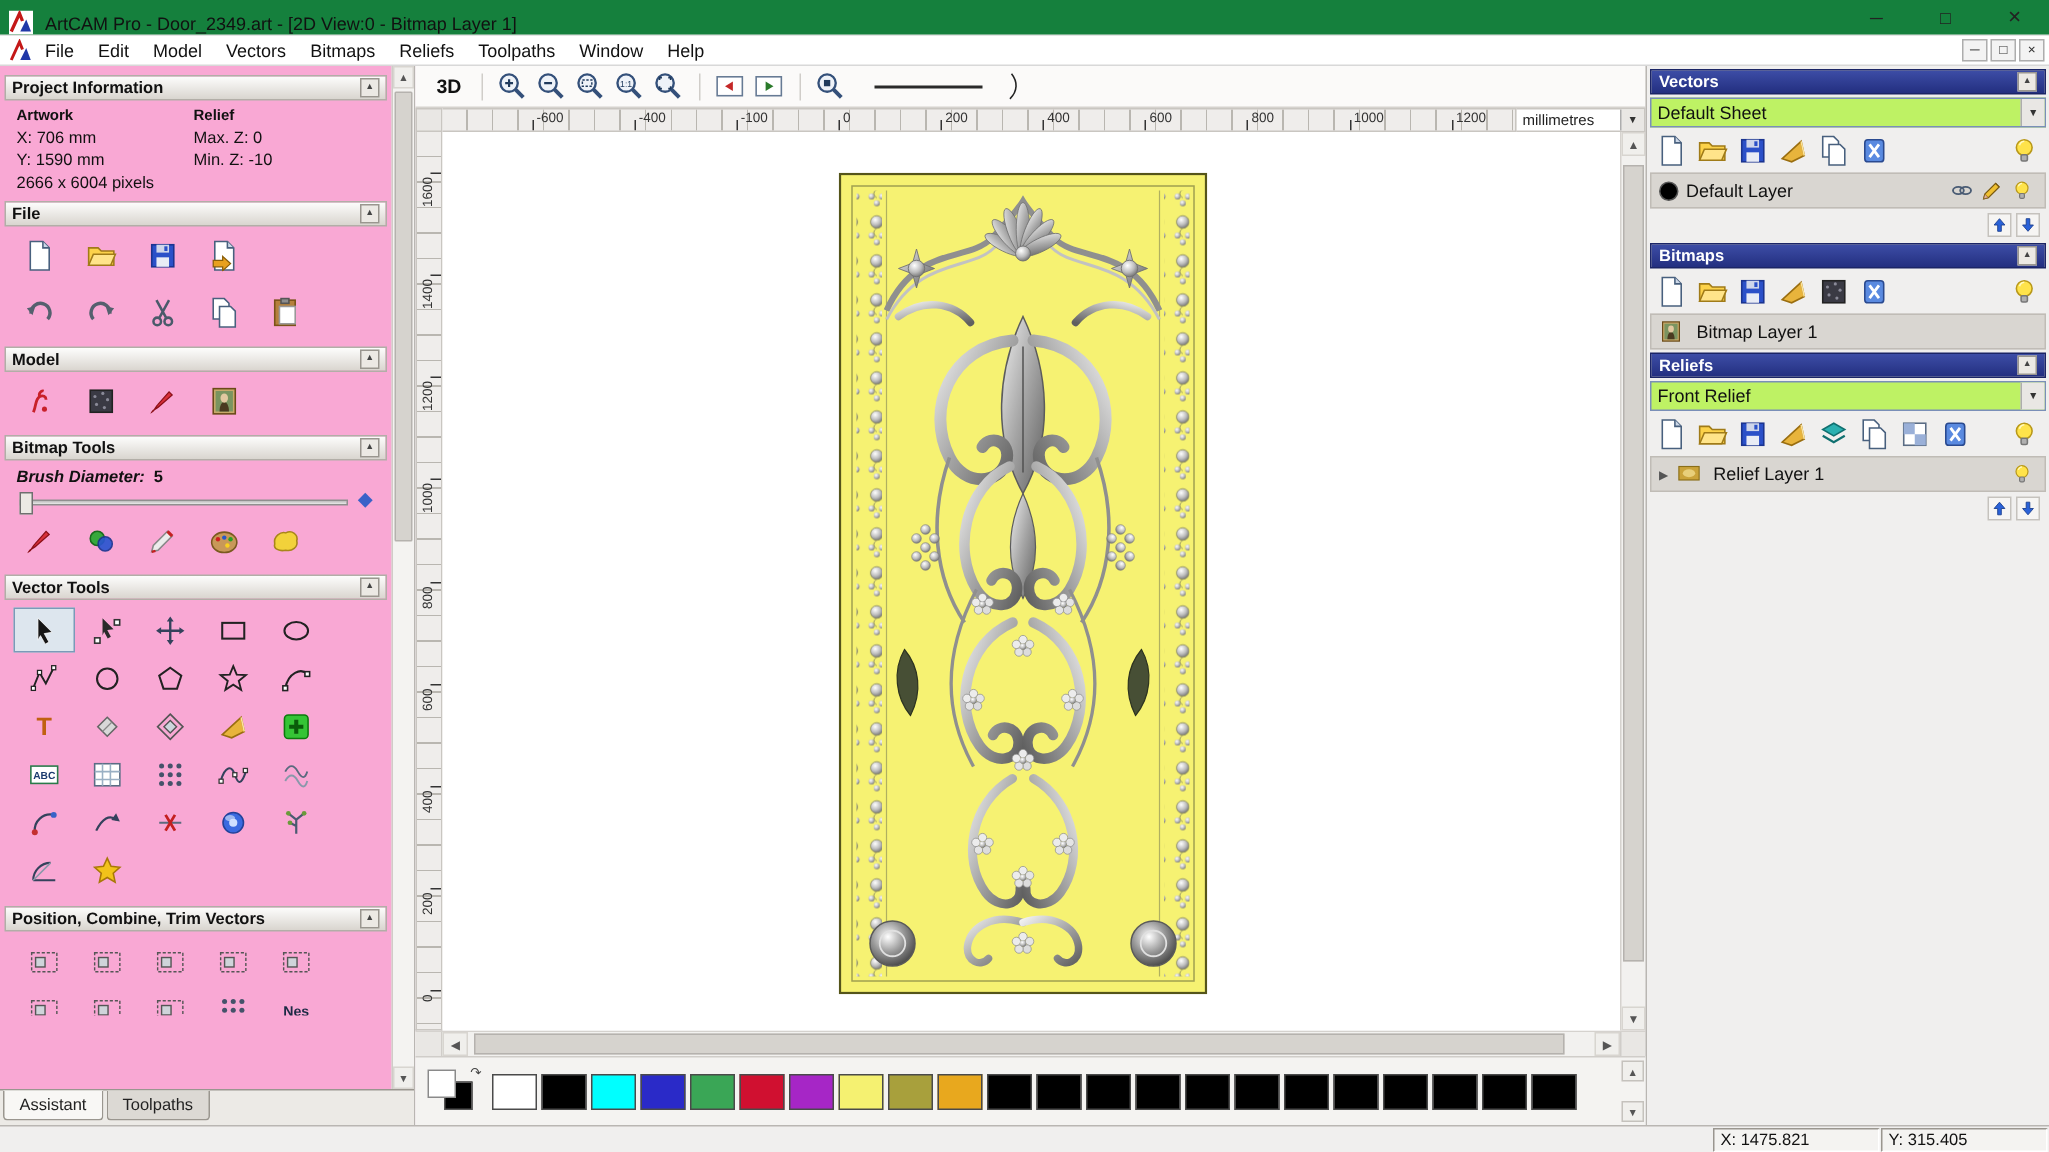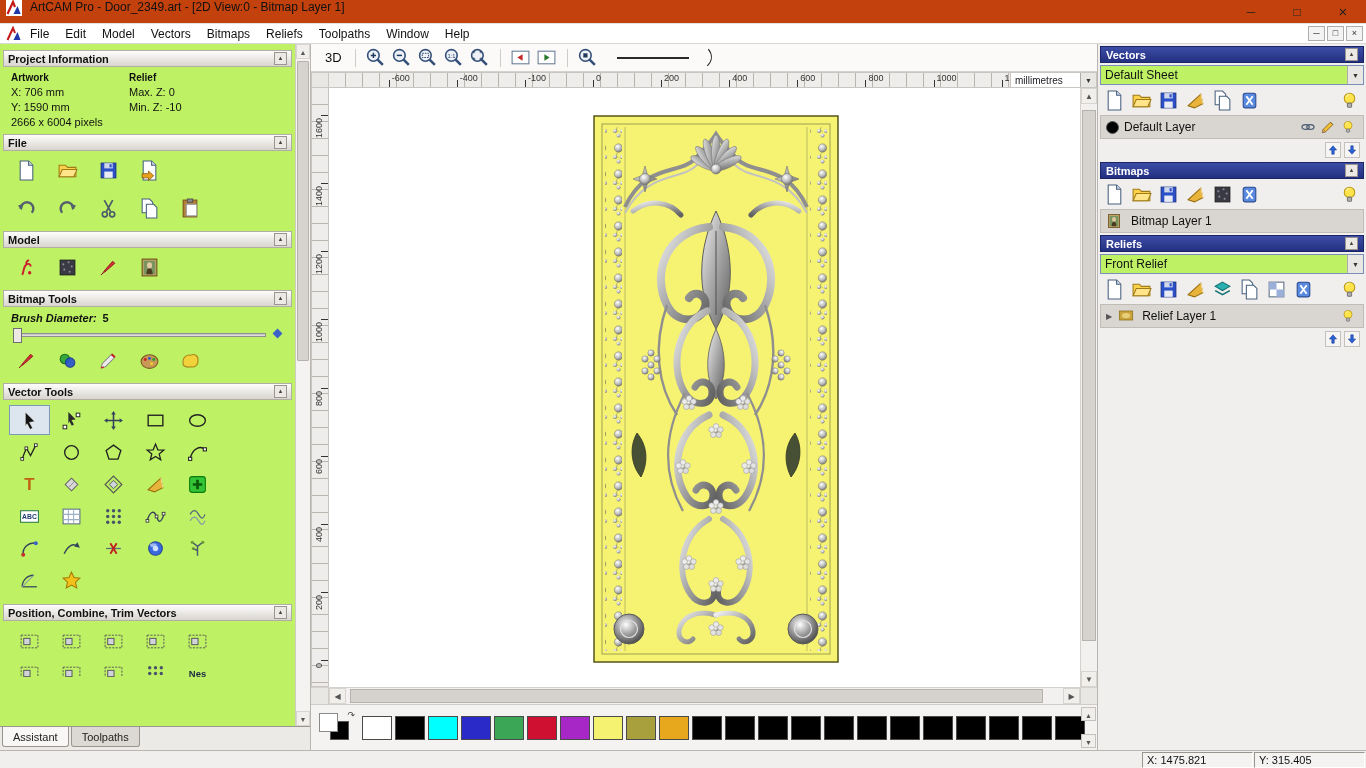--- a/index.html
+++ b/index.html
@@ -1,30 +1,30 @@
 <!DOCTYPE html>
 <html><head>
 <meta charset="utf-8">
 <style>
   *{margin:0;padding:0;box-sizing:border-box;font-family:"Liberation Sans","DejaVu Sans",sans-serif;user-select:none}
   html,body{width:1366px;height:768px;overflow:hidden;background:#f0efee}
   
-  .titlebar{height:24px;background:#c2410c;display:flex;align-items:flex-start;border-bottom:1px solid #e3e3e3}
+  .titlebar{height:24px;background:#15803d;display:flex;align-items:flex-end;border-bottom:1px solid #e3e3e3}
   .app-icon{width:18px;height:16px;margin-left:6px;display:inline-flex}
   .app-icon svg{width:16px;height:16px}
   .title-text{font-size:12px;margin-left:6px;color:#111;white-space:nowrap}
   .win-btns{margin-left:auto;display:flex;height:100%}
   .win-btn{width:46px;height:100%;display:flex;align-items:center;justify-content:center;font-size:12px;color:#222}
   .menubar{height:20px;background:#fff;display:flex;align-items:center;border-bottom:1px solid #d8d8d8;position:relative}
   .menu-item{font-size:12px;padding:2px 8px;color:#111}
   .mdi-btns{position:absolute;right:3px;top:2px;display:flex;gap:2px}
   .mdi-btn{width:17px;height:15px;border:1px solid #adadad;background:#f3f3f3;font-size:9px;line-height:13px;text-align:center;color:#333}
   
   .main{display:flex;height:706px;width:1366px}
-  .left-panel{width:311px;background:#bef264;border-right:1px solid #b9b6b2;display:flex;flex-direction:column;flex:none}
+  .left-panel{width:277px;background:#f9a8d4;border-right:1px solid #b9b6b2;display:flex;flex-direction:column;flex:none}
   .lp-body{flex:1;display:flex;overflow:hidden}
   .lp-content{flex:1;overflow:hidden;padding:2px 3px 0 3px}
   .section-header{height:17px;background:linear-gradient(#fdfdfc,#d9d5cf);border:1px solid #b2aea7;display:flex;align-items:center;font-size:11px;font-weight:bold;padding:0 4px;margin-top:4px;color:#111}
   .collapse-btn{margin-left:auto;width:13px;height:13px;border:1px solid #9a968f;background:#ece9e4;font-size:6px;line-height:11px;text-align:center;color:#444}
   .pi-grid{display:grid;grid-template-columns:118px 1fr;font-size:11px;padding:5px 8px 2px 8px;row-gap:3px;color:#111}
   .pi-grid b{font-size:10px}
   .pi-span{grid-column:1/3}
   .icon-row{display:flex;gap:15px;padding:6px 10px;align-items:center}
   .ticon{width:26px;height:26px;display:inline-flex;align-items:center;justify-content:center;flex:none}
   .ticon svg{width:21px;height:21px}
@@ -39,21 +39,21 @@
   .lp-scroll{width:15px;border-left:1px solid #cfccc7;display:flex;flex-direction:column;background:#f4f3f1}
   .sb-btn{height:15px;font-size:7px;line-height:15px;text-align:center;color:#555;background:#f0efec;border:1px solid #d8d5d0}
   .sb-track{flex:1;position:relative}
   .sb-thumb{position:absolute;left:1px;right:1px;background:#d6d3cе;background:#d6d3ce;border:1px solid #b5b2ae;border-radius:1px}
   .lp-tabs,.rp-tabs{height:24px;display:flex;align-items:flex-start;border-top:1px solid #9a968f;background:#eceae6;padding:0 2px}
   .tab{font-size:11px;padding:4px 10px 3px 10px;background:#dcd9d4;border:1px solid #9a968f;border-top:none;border-radius:0 0 3px 3px;margin-right:2px;color:#222}
   .tab.active{background:#f8f7f5}
   
   .center{flex:1;min-width:0;display:flex;flex-direction:column;background:#fff}
   .canvas-toolbar{height:28px;background:#fbfaf9;border-bottom:1px solid #d5d2ce;display:flex;align-items:center;padding:0 8px;gap:2px}
-  .btn-3d{font-weight:normal;font-size:13px;padding:2px 6px;color:#111}
+  .btn-3d{font-weight:bold;font-size:13px;padding:2px 6px;color:#111}
   .sep{width:1px;height:18px;background:#d0cdc9;margin:0 5px}
   .line-preview{width:72px;height:2px;background:#2a2a2a;margin:0 8px 0 14px}
   .ruler-row{height:16px;display:flex;flex:none}
   .ruler-corner{width:18px;background:#e9e7e4;border:1px solid #c9c6c1;flex:none}
   .ruler-h{flex:1;position:relative;background:#efedeb;border:1px solid #c9c6c1;border-left:none;overflow:hidden;
     background-image:repeating-linear-gradient(90deg,transparent 0 16px,#b9b6b0 16px 17px)}
   .htick{position:absolute;bottom:0;width:1px;height:7px;background:#333}
   .hlabel{position:absolute;top:0;font-size:9px;color:#333}
   .unit-box{width:86px;flex:none;display:flex;align-items:center;border:1px solid #c9c6c1;border-left:none;background:#fff;font-size:10px;padding-left:4px;color:#222}
   .unit-box .dd-arrow{margin-left:auto}

